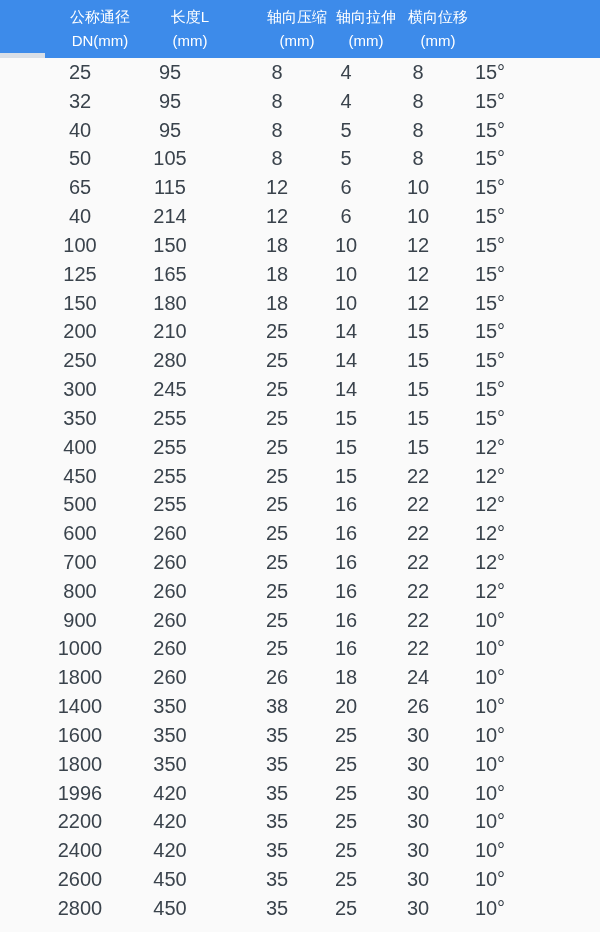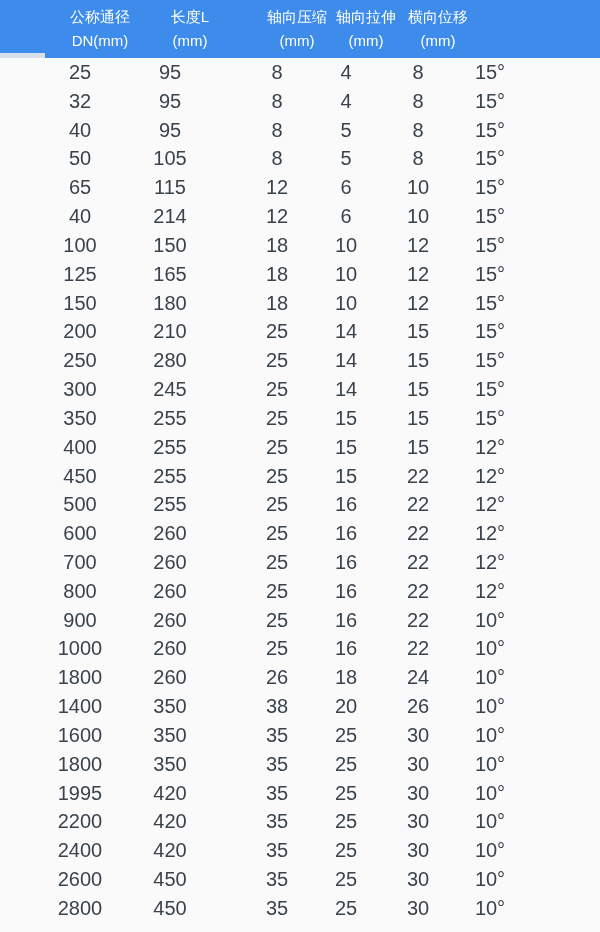--- a/index.html
+++ b/index.html
@@ -287,21 +287,21 @@
       </div>
       <div class="row grid">
         <div class="cell">1800</div>
         <div class="cell">350</div>
         <div class="cell">35</div>
         <div class="cell">25</div>
         <div class="cell">30</div>
         <div class="cell">10°</div>
       </div>
       <div class="row grid">
-        <div class="cell">1995</div>
+        <div class="cell">1996</div>
         <div class="cell">420</div>
         <div class="cell">35</div>
         <div class="cell">25</div>
         <div class="cell">30</div>
         <div class="cell">10°</div>
       </div>
       <div class="row grid">
         <div class="cell">2200</div>
         <div class="cell">420</div>
         <div class="cell">35</div>

